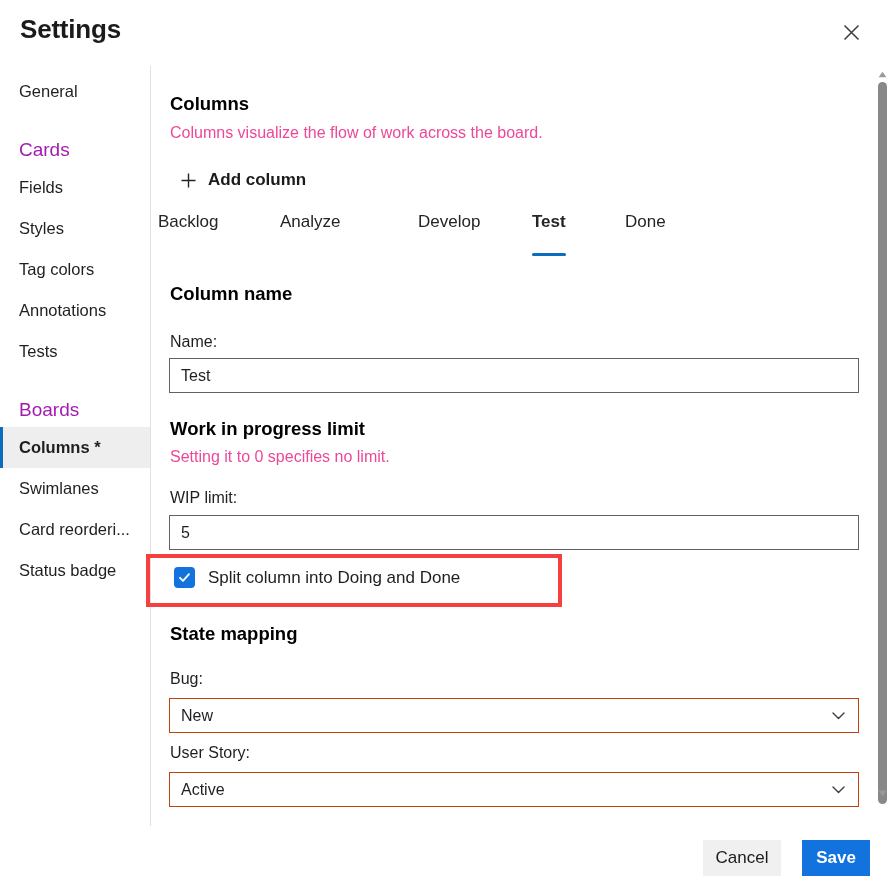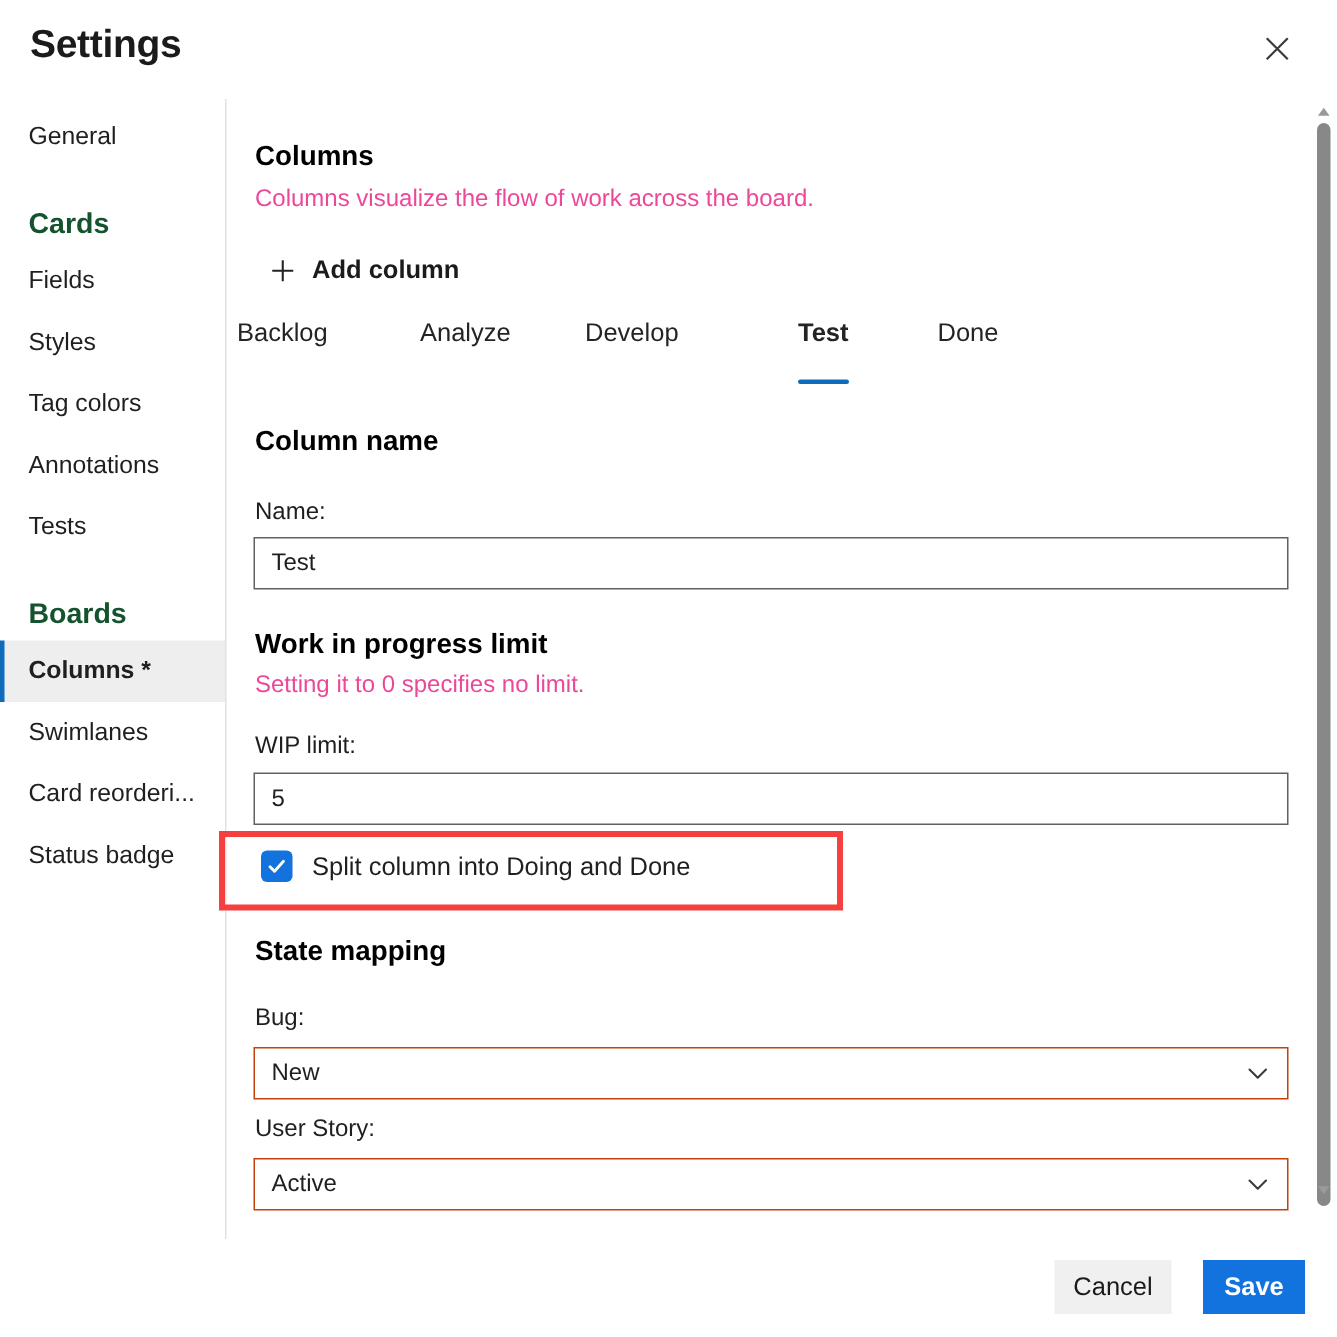--- a/index.html
+++ b/index.html
@@ -47,22 +47,22 @@
     padding-left: 19px;
     font-size: 16.5px;
     color: #1f1f1f;
     cursor: pointer;
     white-space: nowrap;
   }
   .side-group {
     height: 46px;
     display: flex; align-items: flex-end;
     padding-left: 19px; padding-bottom: 6px;
-    font-size: 19px; font-weight: 700;
-    color: #14532d;
+    font-size: 19px; font-weight: 400;
+    color: #a21caf;
   }
   .side-item.selected {
     background: #eeeeee;
     font-weight: 700;
   }
   .side-item.selected::before {
     content: "";
     position: absolute; left: 0; top: 0;
     width: 3px; height: 100%;
     background: #0f6cbd;
@@ -283,21 +283,21 @@
       <span>Add column</span>
     </div>
 
     <div class="tabs">
       <div class="tab" style="left:8px;">
         <span>Backlog</span>
       </div>
       <div class="tab" style="left:130px;">
         <span>Analyze</span>
       </div>
-      <div class="tab" style="left:240px;">
+      <div class="tab" style="left:268px;">
         <span>Develop</span>
       </div>
       <div class="tab active" style="left:382px;">
         <span>Test</span>
       </div>
       <div class="tab" style="left:475px;">
         <span>Done</span>
       </div>
     </div>
 

